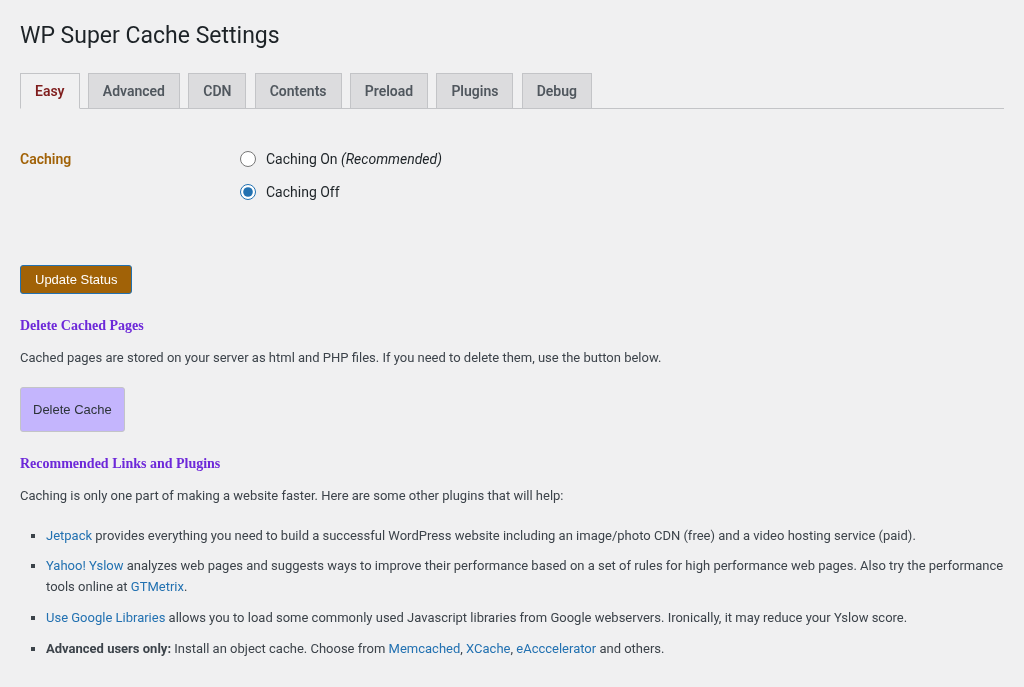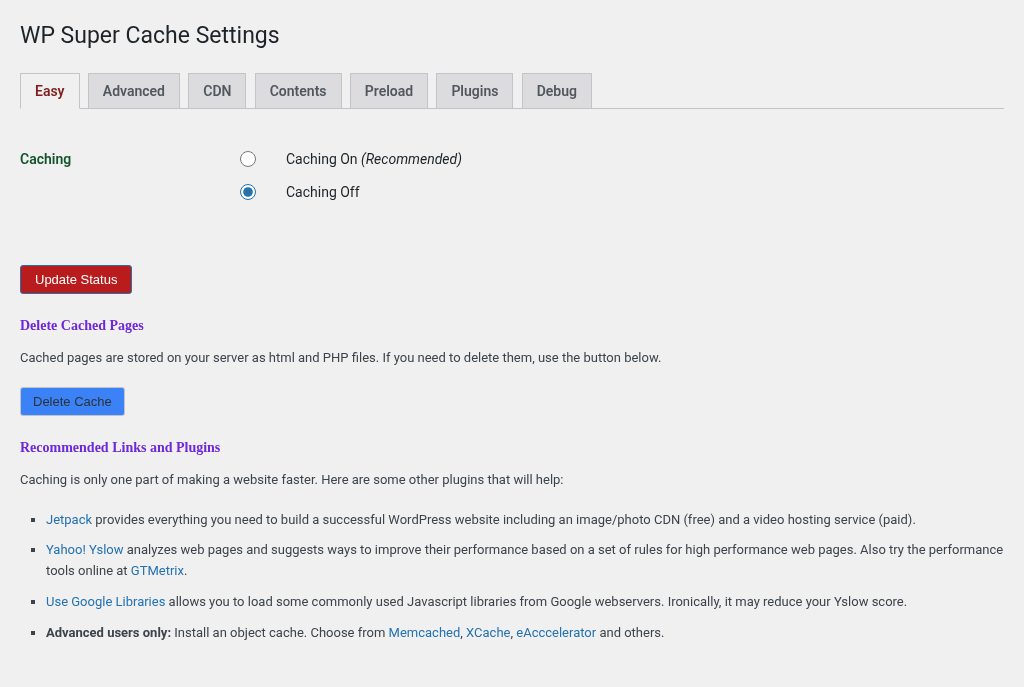--- a/index.html
+++ b/index.html
@@ -43,56 +43,55 @@
     .nav-tab-active {
       background: #f0f0f1;
       border-bottom: 1px solid #f0f0f1;
       color: #7f1d1d;
     }
     .form-table { margin-top: 40px; }
     .form-row { display: flex; align-items: flex-start; margin-bottom: 20px; }
     .form-label {
       width: 220px;
       font-weight: 600;
-      color: #14532d;
+      color: #a16207;
       font-size: 14px;
       padding-top: 0;
     }
     .form-field { flex: 1; }
     .radio-row {
       display: flex;
       align-items: center;
       margin-bottom: 12px;
       font-size: 14px;
       color: #1d2327;
-      gap: 20px;
     }
     .radio-row input[type="radio"] {
       margin-right: 10px;
       width: 16px;
       height: 16px;
       accent-color: #2271b1;
       cursor: pointer;
     }
     .radio-row em { font-style: italic; }
     .button-primary {
-      background: #b91c1c;
+      background: #a16207;
       border: 1px solid #2271b1;
       color: #fff;
       padding: 6px 14px;
       font-size: 13px;
       border-radius: 3px;
       cursor: pointer;
       margin-top: 30px;
     }
     .button-secondary {
-      background: #3b82f6;
+      background: #c4b5fd;
       border: 1px solid #c3c4c7;
       color: #2c3338;
-      padding: 6px 12px;
+      padding: 14px 12px;
       font-size: 13px;
       border-radius: 3px;
       cursor: pointer;
     }
     h3.section-heading {
       font-size: 14px;
       font-weight: 600;
       color: #6d28d9;
       margin-top: 21px;
       margin-bottom: 12px;

